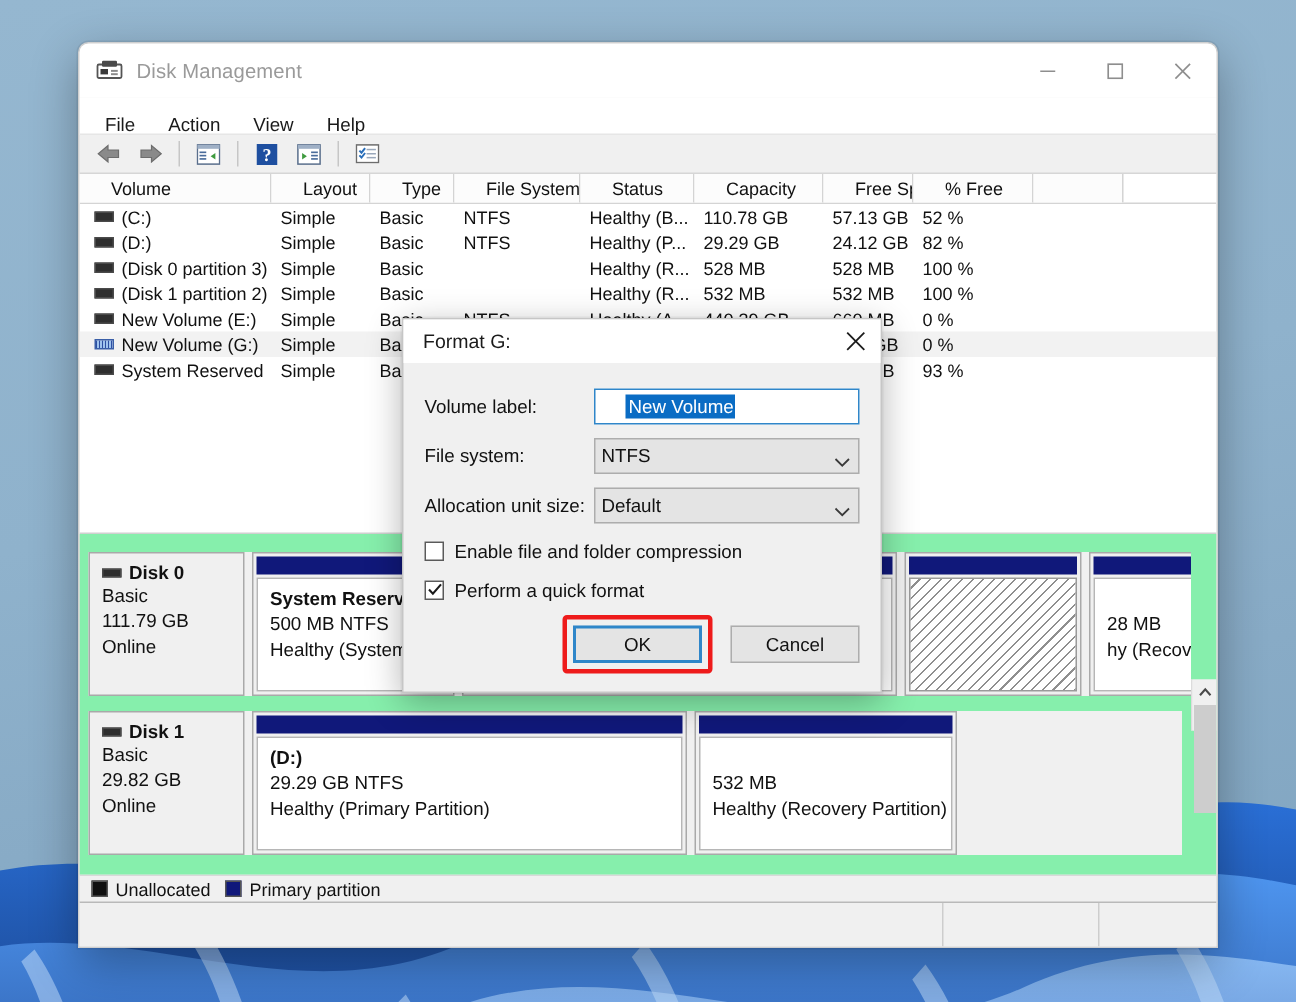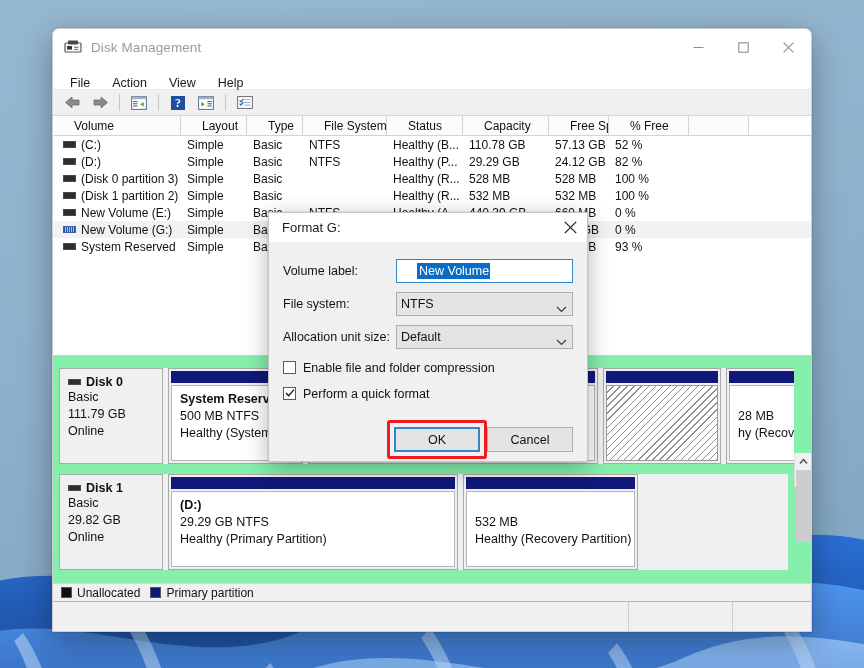--- a/index.html
+++ b/index.html
@@ -191,22 +191,22 @@
   }
 
   .cbrow { display:flex; align-items:center; height:21px; margin-top:5px; }
   .cb {
     width:13px; height:13px; border:1px solid #5a5a5a; background:#fff;
     margin-right:7px; flex:0 0 13px; position:relative;
   }
   .cbrow .cl { font-size:12.5px; color:#111; }
 
   .btnrow {
-    position:absolute; left:14px; right:14px; bottom:2px;
-    display:flex; justify-content:flex-end; align-items:center; 
+    position:absolute; left:14px; right:14px; bottom:12px;
+    display:flex; justify-content:flex-end; align-items:center; gap:12px;
   }
   .okwrap {
     border:3px solid #ee1b1b; border-radius:3px; padding:4px;
     display:flex; align-items:center; justify-content:center;
   }
   .btn {
     width:86px; height:25px; background:#e4e4e4; border:1px solid #adadad;
     font-size:12.5px; color:#111; display:flex; align-items:center; justify-content:center;
   }
   .btn.primary { border:2px solid #2f86c9; background:#e4e4e4; }

